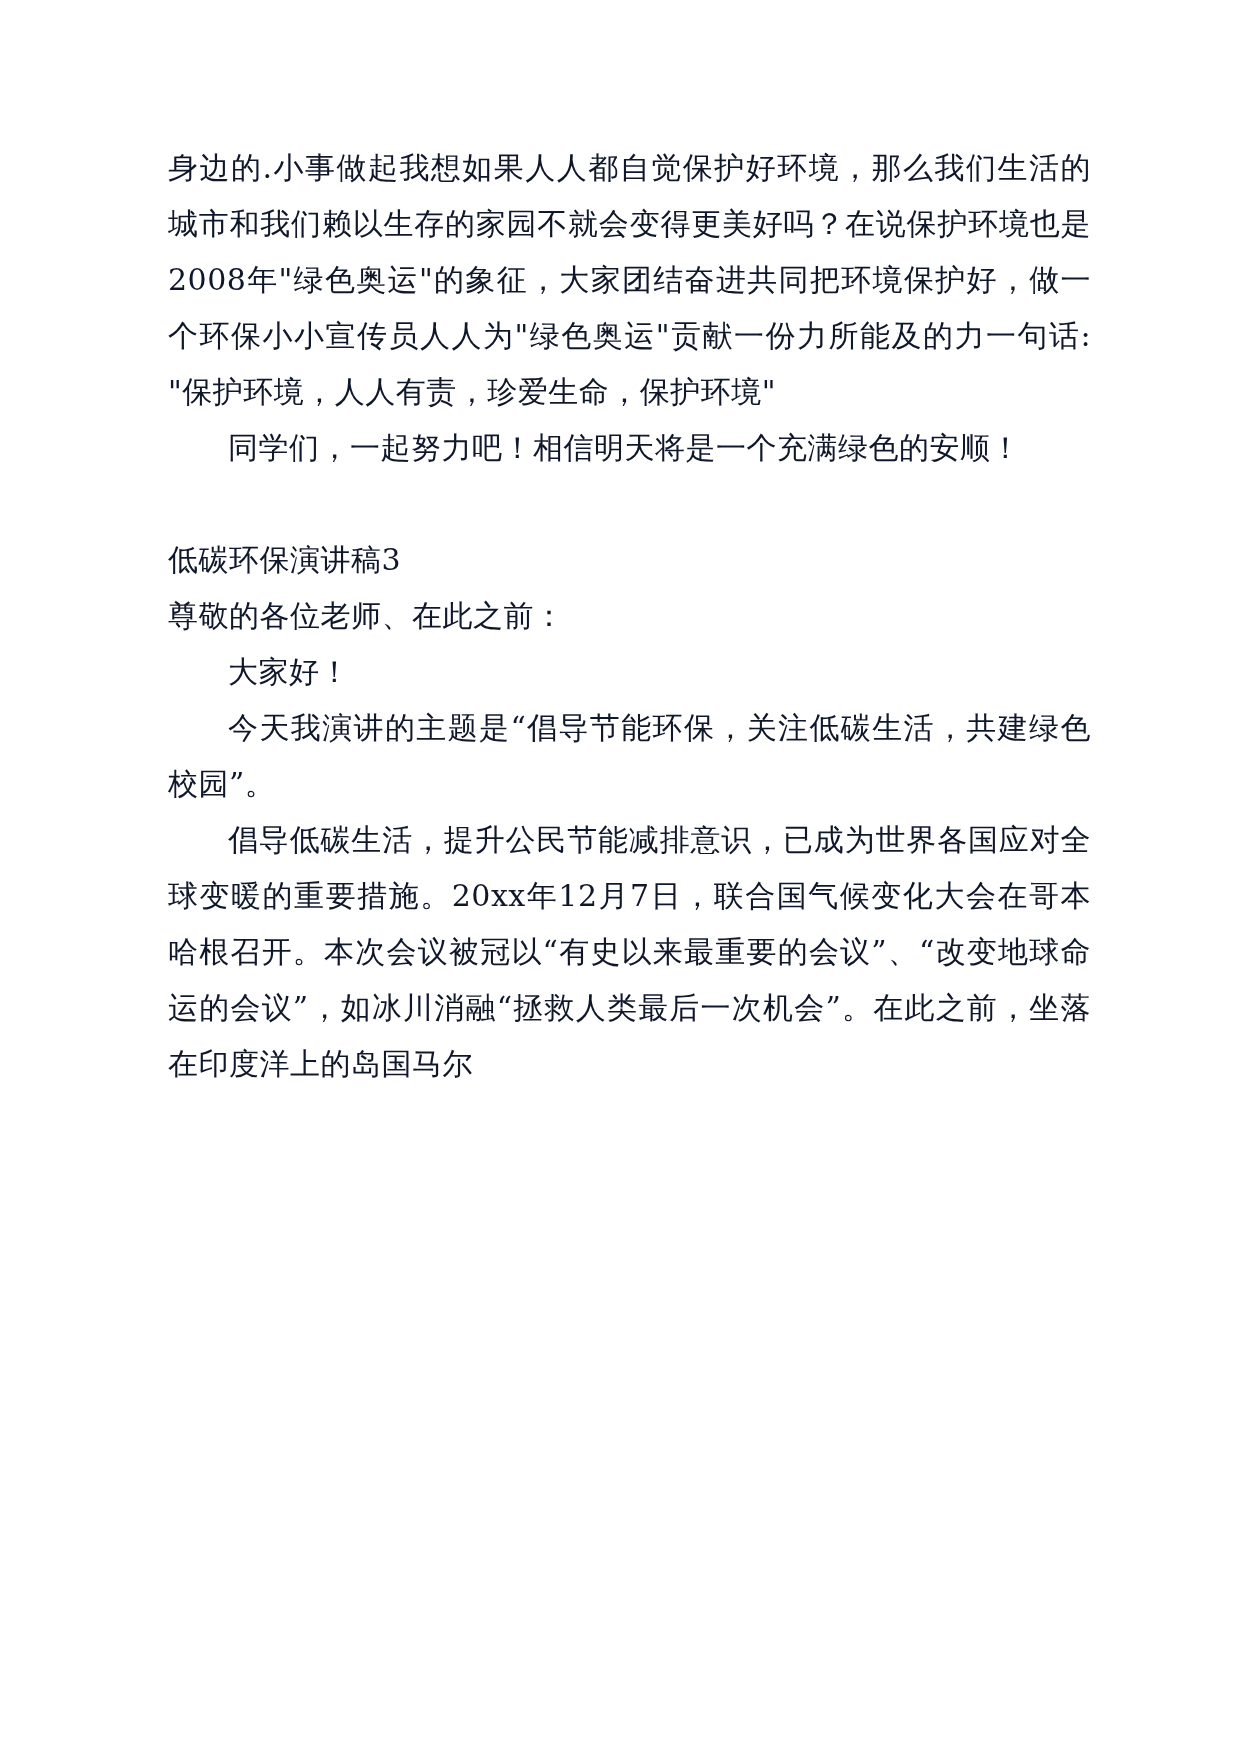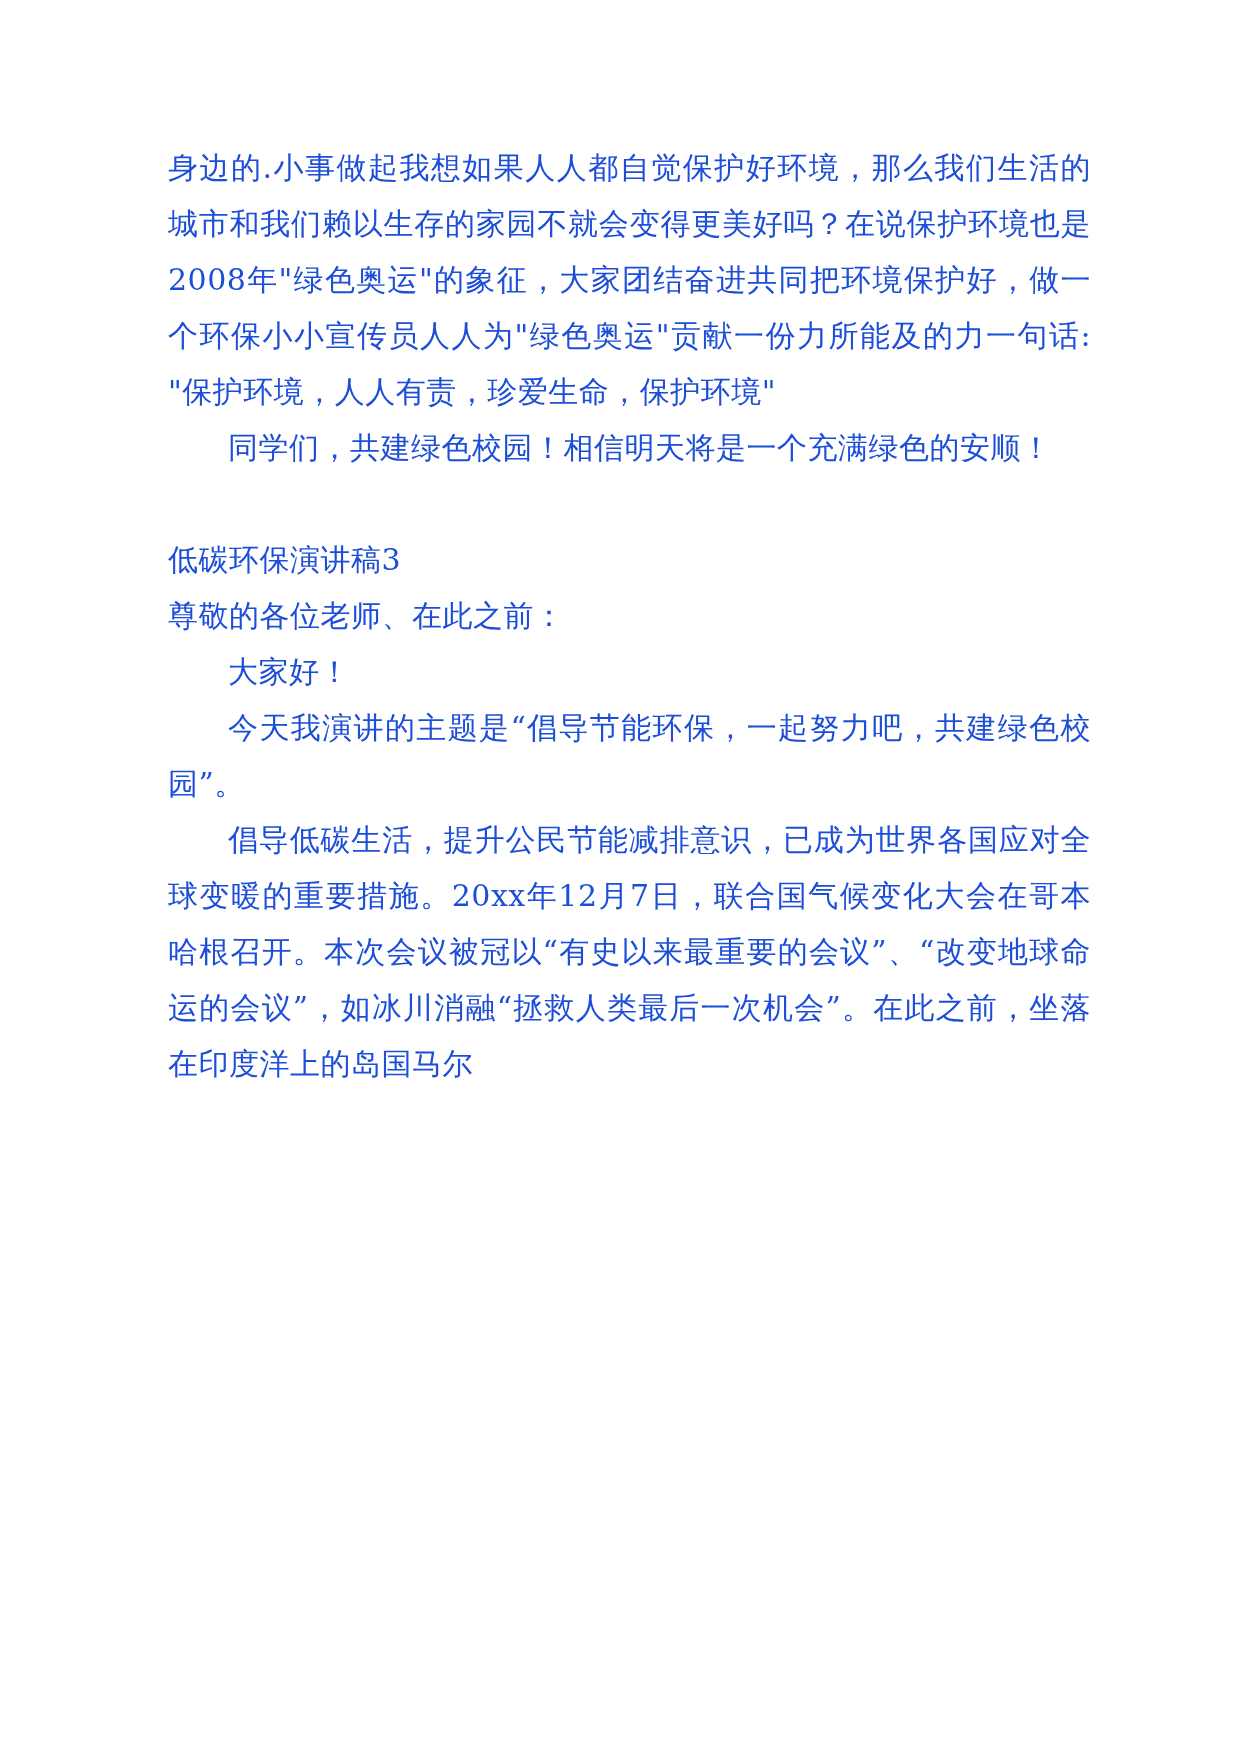--- a/index.html
+++ b/index.html
@@ -8,21 +8,21 @@
     background: #ffffff;
   }
   .page {
     width: 1241px;
     height: 1754px;
     background: #ffffff;
     position: relative;
     box-sizing: border-box;
     padding: 140px 150px 60px 168px;
     font-family: "DejaVu Serif", "Liberation Serif", serif;
-    color: #1d4ed8;
+    color: #0f172a;
   }
   .doc-body {
     font-size: 30px;
     line-height: 56px;
     text-align: justify;
     text-justify: inter-ideograph;
     letter-spacing: 0.5px;
   }
   p {
     margin: 0;
@@ -41,29 +41,29 @@
   }
 </style>
 </head>
 <body>
 
 <div class="page">
   <div class="doc-body">
 
     <p class="noindent">身边的.小事做起我想如果人人都自觉保护好环境，那么我们生活的城市和我们赖以生存的家园不就会变得更美好吗？在说保护环境也是2008年"绿色奥运"的象征，大家团结奋进共同把环境保护好，做一个环保小小宣传员人人为"绿色奥运"贡献一份力所能及的力一句话: "保护环境，人人有责，珍爱生命，保护环境"</p>
 
-    <p class="indent">同学们，共建绿色校园！相信明天将是一个充满绿色的安顺！</p>
+    <p class="indent">同学们，一起努力吧！相信明天将是一个充满绿色的安顺！</p>
 
     <div class="spacer-block"></div>
 
     <p class="heading">低碳环保演讲稿3</p>
 
     <p class="noindent">尊敬的各位老师、在此之前：</p>
 
     <p class="indent">大家好！</p>
 
-    <p class="indent">今天我演讲的主题是“倡导节能环保，一起努力吧，共建绿色校园”。</p>
+    <p class="indent">今天我演讲的主题是“倡导节能环保，关注低碳生活，共建绿色校园”。</p>
 
 
     <p class="indent">倡导低碳生活，提升公民节能减排意识，已成为世界各国应对全球变暖的重要措施。20xx年12月7日，联合国气候变化大会在哥本哈根召开。本次会议被冠以“有史以来最重要的会议”、“改变地球命运的会议”，如冰川消融“拯救人类最后一次机会”。在此之前，坐落在印度洋上的岛国马尔</p>
 
   </div>
 </div>
 
 </body></html>

